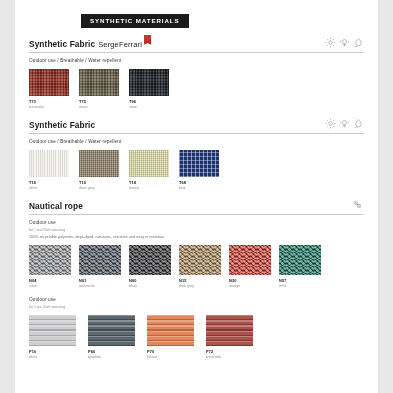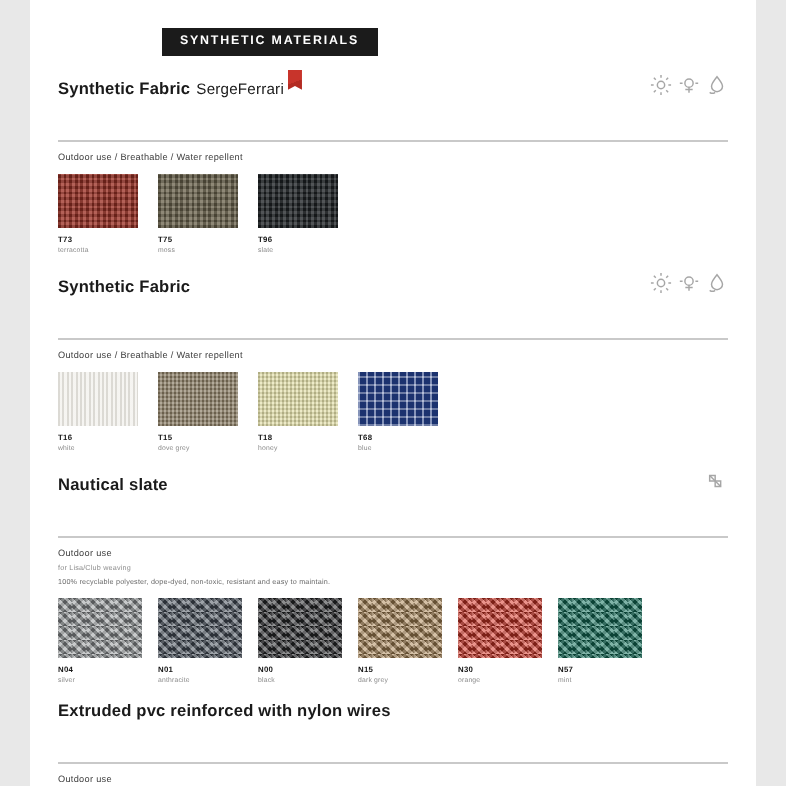--- a/index.html
+++ b/index.html
@@ -24,21 +24,21 @@
     line-height:1;
     margin-left:52px;
   }
 
   
   .section{margin-top:9px;}
   .sec-head{
     position:relative;
     display:flex;align-items:flex-end;justify-content:space-between;
     border-bottom:1px solid #c9c9c9;
-    padding-bottom:21px;
+    padding-bottom:3px;
   }
   .sec-title{
     font-size:8.3px;font-weight:bold;letter-spacing:.1px;color:#1a1a1a;
     line-height:1.1;
     display:flex;align-items:baseline;gap:3px;
   }
   .brand{
     font-size:7.6px;font-weight:normal;position:relative;padding-right:9px;
   }
   .brand .flag{
@@ -222,21 +222,21 @@
           <div class="sw-code">T68</div>
           <div class="sw-name">blue</div>
         </div>
       </div>
     </div>
 
     
     <div class="section">
       <div class="sec-head">
         <div class="sec-title">
-          <span>Nautical slate</span>
+          <span>Nautical rope</span>
         </div>
         <div class="sec-meta">
           <span class="icon">
               <svg viewBox="0 0 24 24" fill="none" stroke="#707070" stroke-width="1.6">
                 <path d="M4 6h6v6H4zM10 12h6v6h-6z"></path>
                 <path d="M4 6l6 6M10 12l6 6"></path>
               </svg>
             </span>
         </div>
       </div>
@@ -272,26 +272,20 @@
         <div class="sw rope">
           <div class="sw-chip tex-rope" style="background-color:#14735e"></div>
           <div class="sw-code">N57</div>
           <div class="sw-name">mint</div>
         </div>
       </div>
     </div>
 
     
     <div class="section">
-      <div class="sec-head">
-        <div class="sec-title">
-          <span>Extruded pvc reinforced with nylon wires</span>
-        </div>
-        <div class="sec-meta"></div>
-      </div>
       <div class="sub">Outdoor use</div>
       <div class="sub2">for Lisa Club weaving</div>
       <div class="swatches">
         <div class="sw pvc">
           <div class="sw-chip tex-slats" style="background-color:#c9c9cb"></div>
           <div class="sw-code">P10</div>
           <div class="sw-name">white</div>
         </div>
         <div class="sw pvc">
           <div class="sw-chip tex-slats" style="background-color:#4a565e"></div>

